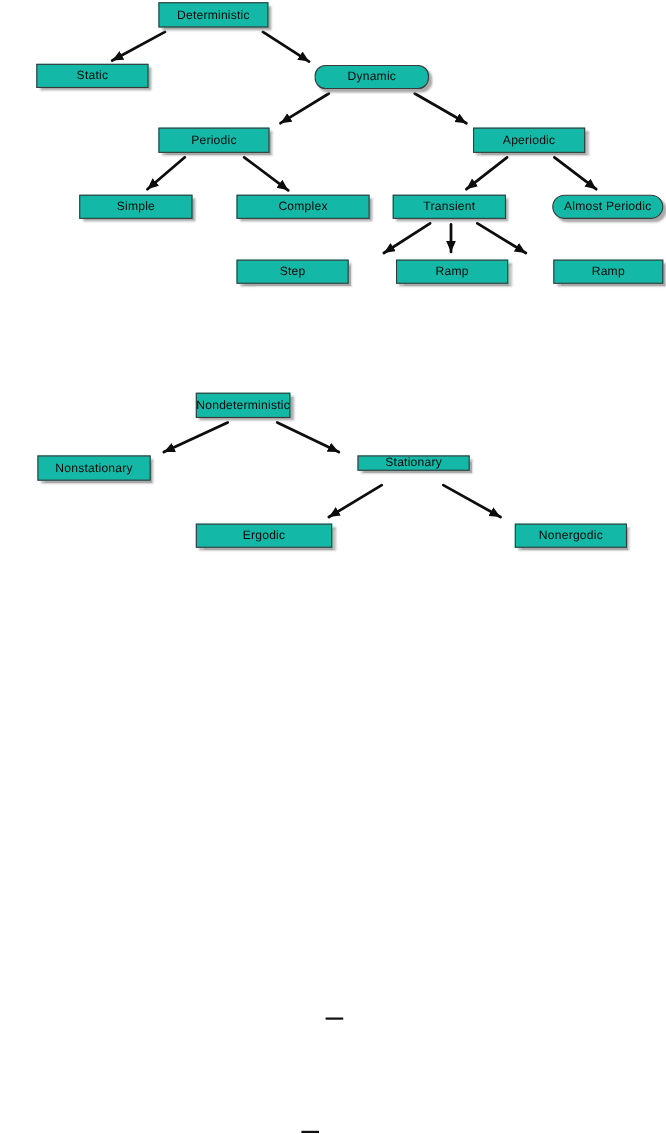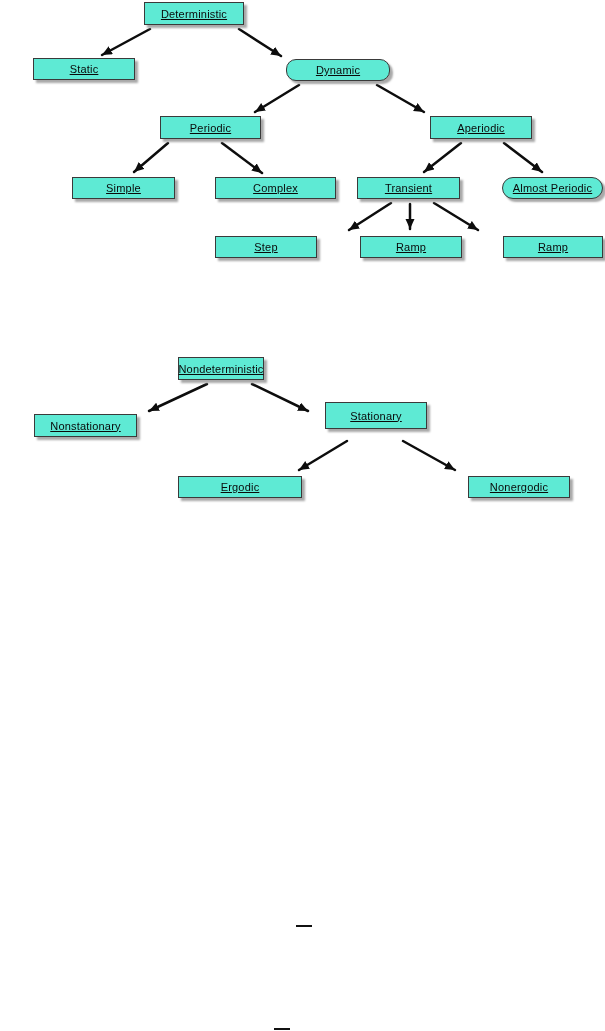--- a/index.html
+++ b/index.html
@@ -5,32 +5,31 @@
   html, body { margin: 0; padding: 0; }
   body {
     width: 605px; height: 1031px;
     position: relative;
     background: #ffffff;
     font-family: "Liberation Sans", sans-serif;
     overflow: hidden;
   }
   .node {
     position: absolute;
-    background: #5eead4;
+    background: #14b8a6;
     border: 1.5px solid #3a3a3a;
     box-shadow: 3px 3px 2px #a9a9a9;
     display: flex;
     align-items: center;
     justify-content: center;
     font-size: 11px;
     color: #0a0a0a;
     letter-spacing: 0.2px;
     box-sizing: border-box;
     white-space: nowrap;
-    text-decoration: underline;
   }
   #arrow-layer {
     position: absolute;
     left: 0; top: 0;
     pointer-events: none;
   }
   #arrow-layer line {
     stroke: #0d0d0d;
     stroke-width: 2.5;
     stroke-linecap: round;
@@ -64,30 +63,30 @@
   <line x1="434" y1="203" x2="478" y2="230" marker-end="url(#ah)"></line>
   <line x1="207" y1="384" x2="149" y2="411" marker-end="url(#ah)"></line>
   <line x1="252" y1="384" x2="308" y2="411" marker-end="url(#ah)"></line>
   <line x1="347" y1="441" x2="299" y2="470" marker-end="url(#ah)"></line>
   <line x1="403" y1="441" x2="455" y2="470" marker-end="url(#ah)"></line>
 </svg>
 
 <div class="node" style="left:144px; top:2px;   width:100px; height:23px;">Deterministic</div>
 <div class="node" style="left:1px;   top:58px;  width:102px; height:22px;margin-left:32px;">Static</div>
 <div class="node" style="left:286px; top:59px;  width:104px; height:22px;border-radius:10px;">Dynamic</div>
-<div class="node" style="left:144px; top:116px; width:101px; height:23px;margin-left:16px;">Periodic</div>
+<div class="node" style="left:144px; top:116px; width:101px; height:23px;">Periodic</div>
 <div class="node" style="left:430px; top:116px; width:102px; height:23px;">Aperiodic</div>
 <div class="node" style="left:72px;  top:177px; width:103px; height:22px;">Simple</div>
 <div class="node" style="left:215px; top:177px; width:121px; height:22px;">Complex</div>
 <div class="node" style="left:357px; top:177px; width:103px; height:22px;">Transient</div>
 <div class="node" style="left:502px; top:177px; width:101px; height:22px;border-radius:11px;">Almost Periodic</div>
 <div class="node" style="left:215px; top:236px; width:102px; height:22px;">Step</div>
 <div class="node" style="left:360px; top:236px; width:102px; height:22px;">Ramp</div>
 <div class="node" style="left:503px; top:236px; width:100px; height:22px;">Ramp</div>
 
 <div class="node" style="left:178px; top:357px; width:86px; height:23px;">Nondeterministic</div>
 <div class="node" style="left:34px;  top:414px; width:103px; height:23px;">Nonstationary</div>
-<div class="node" style="left:325px; top:402px; width:102px; height:27px;">Stationary</div>
+<div class="node" style="left:325px; top:414px; width:102px; height:14px;">Stationary</div>
 <div class="node" style="left:178px; top:476px; width:124px; height:22px;">Ergodic</div>
 <div class="node" style="left:468px; top:476px; width:102px; height:22px;">Nonergodic</div>
 
 <div class="rule-fragment" style="left:296px; top:925px;"></div>
 <div class="rule-fragment" style="left:274px; top:1028px;"></div>
 
 </body></html>

